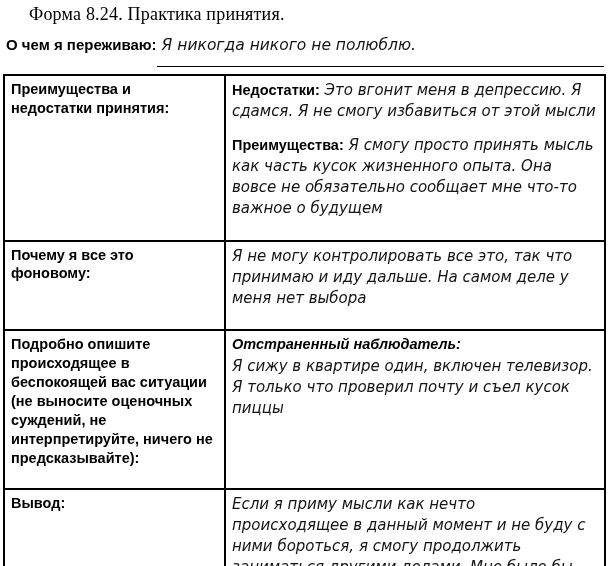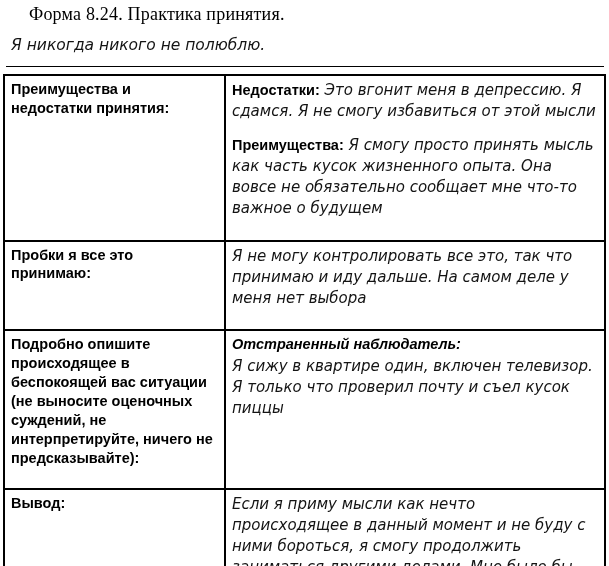--- a/index.html
+++ b/index.html
@@ -86,37 +86,38 @@
   }
 </style>
 </head>
 <body>
 
 <div class="page">
 
   <div class="doc-title">Форма 8.24. Практика принятия.</div>
 
   <div class="worry-line">
+    <span class="worry-label">О чем я переживаю:</span>
     <span class="worry-value hand">Я никогда никого не полюблю.</span>
   </div>
 
   <table class="form-table">
     <tbody>
 
       <tr>
         <td class="label-cell">Преимущества и недостатки принятия:</td>
         <td class="value-cell">
           <p><span class="cell-heading">Недостатки:</span><span class="hand"> Это вгонит меня в депрессию. Я сдамся. Я не смогу избавиться от этой мысли</span></p>
           <p><span class="cell-heading">Преимущества:</span><span class="hand"> Я смогу просто принять мысль как часть кусок жизненного опыта. Она вовсе не обязательно сообщает мне что-то важное о будущем</span></p>
         </td>
       </tr>
 
 
       <tr>
-        <td class="label-cell">Пробки я все это принимаю:</td>
+        <td class="label-cell">Почему я все это фоновому:</td>
         <td class="value-cell">
           <p><span class="hand">Я не могу контролировать все это, так что принимаю и иду дальше. На самом деле у меня нет выбора</span></p>
         </td>
       </tr>
 
       <tr>
         <td class="label-cell">Подробно опишите происходящее в беспокоящей вас ситуации (не выносите оценочных суждений, не интерпретируйте, ничего не предсказывайте):</td>
         <td class="value-cell">
           <p><span class="cell-heading block">Отстраненный наблюдатель:</span><span class="hand">Я сижу в квартире один, включен телевизор. Я только что проверил почту и съел кусок пиццы</span></p>
         </td>

